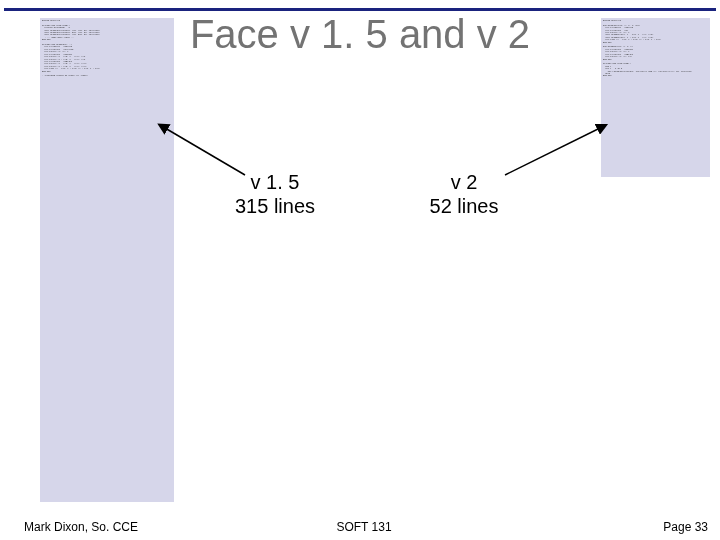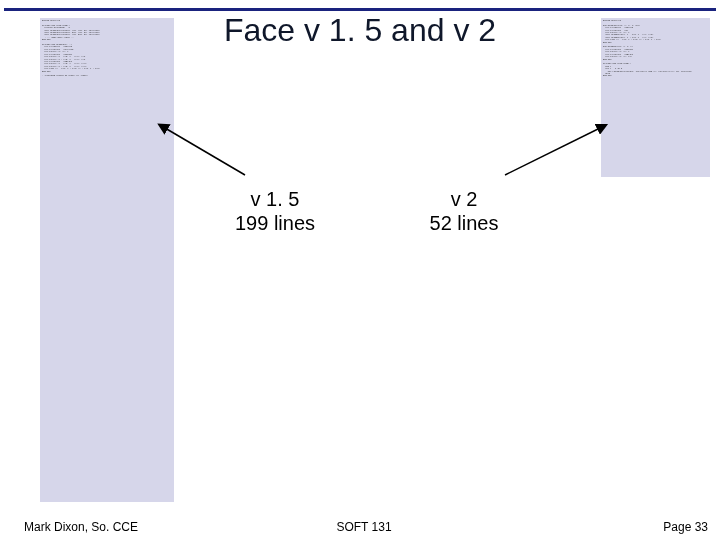--- a/index.html
+++ b/index.html
@@ -19,23 +19,23 @@
     right: 4px;
     height: 3px;
     background: #1a237e;
   }
   .title {
     position: absolute;
     top: 12px;
     left: 0;
     right: 0;
     text-align: center;
-    font-size: 32px;
+    font-size: 40px;
     font-weight: normal;
-    color: #0f172a;
+    color: #737373;
   }
   .code-block {
     position: absolute;
     background: #d6d6ea;
     font-family: "Courier New", monospace;
     font-size: 2px;
     line-height: 2.4px;
     color: #222;
     padding: 2px;
     overflow: hidden;
@@ -52,21 +52,20 @@
     right: 10px;
     width: 105px;
     height: 155px;
   }
   .label {
     position: absolute;
     font-size: 20px;
     color: #000;
     text-align: center;
     line-height: 1.2;
-    margin-top: 17px;
   }
   .label-left {
     top: 170px;
     left: 215px;
     width: 120px;
   }
   .label-right {
     top: 170px;
     left: 404px;
     width: 120px;
@@ -173,21 +172,21 @@
   <defs>
     <marker id="ah2" markerWidth="8" markerHeight="8" refX="2" refY="4" orient="auto">
       <path d="M0,0 L8,4 L0,8 Z" fill="#000"></path>
     </marker>
   </defs>
   <line x1="5" y1="55" x2="100" y2="8" stroke="#000" stroke-width="1.5" marker-end="url(#ah2)"></line>
 </svg>
 
 <div class="label label-left">
   <span>v 1. 5</span><br>
-  <span>199 lines</span>
+  <span>315 lines</span>
 </div>
 
 <div class="label label-right">
   <span>v 2</span><br>
   <span>52 lines</span>
 </div>
 
 <div class="footer">
   <span class="footer-left">Mark Dixon, So. CCE</span>
   <span class="footer-center">SOFT 131</span>

